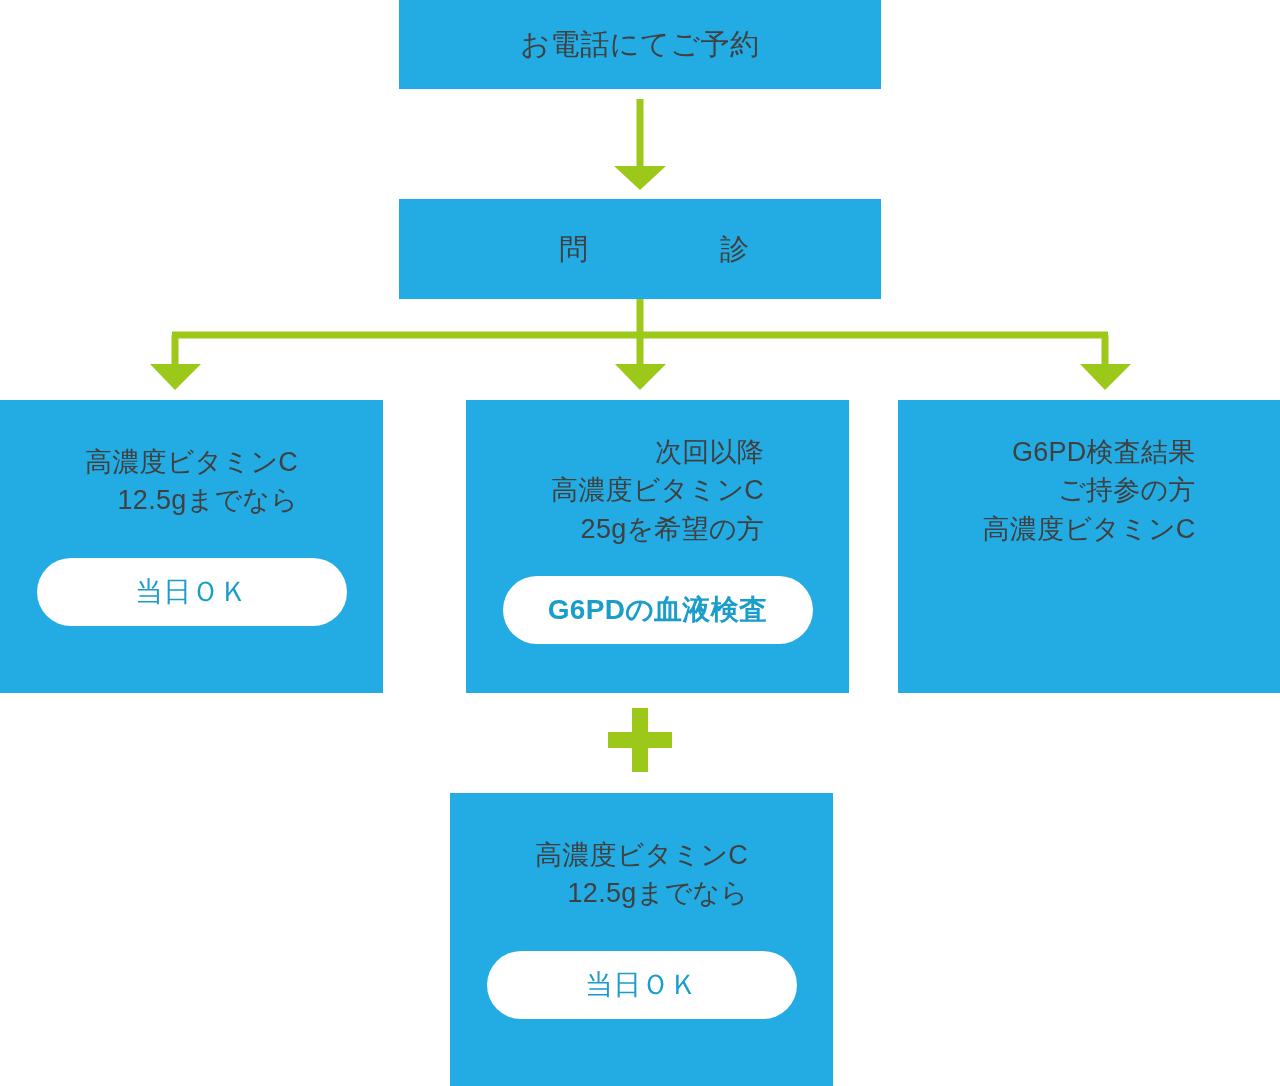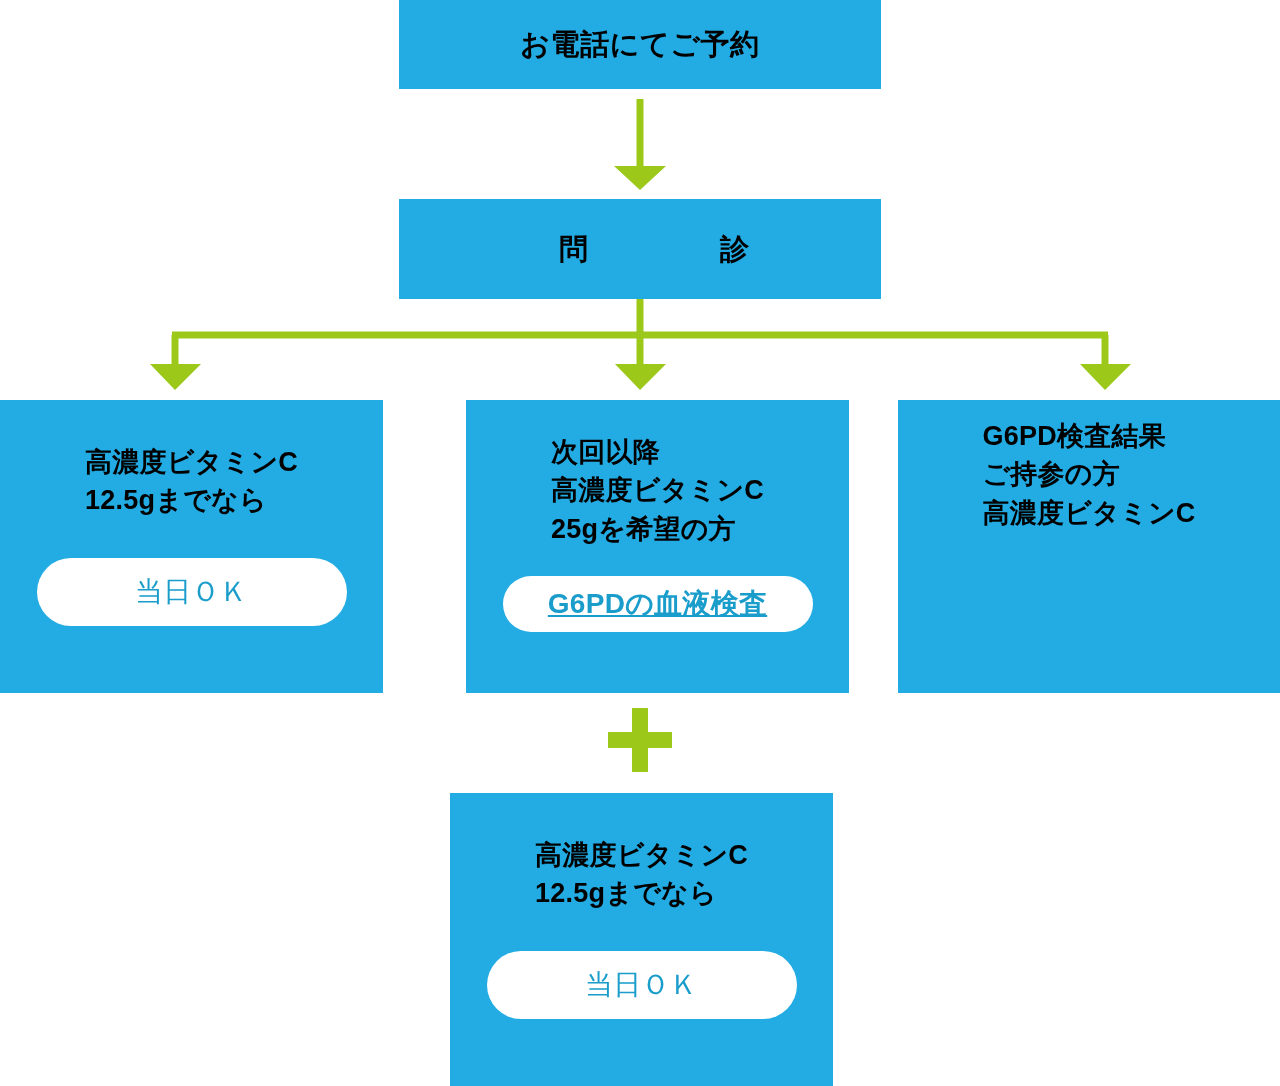--- a/index.html
+++ b/index.html
@@ -31,24 +31,24 @@
   
   .node {
     position: absolute;
     background: #23ace3;
     box-sizing: border-box;
     display: flex;
     flex-direction: column;
     align-items: center;
   }
   .node-title {
-    color: #000000;
-    text-align: left;
+    color: #404040;
+    text-align: right;
     white-space: pre-line;
-    font-weight: 700;
+    font-weight: 400;
   }
 
   
   .node.step {
     justify-content: center;
   }
   .node.step .node-title {
     font-size: 29px;
     line-height: 1.25;
     letter-spacing: 0.02em;
@@ -160,26 +160,26 @@
 12.5gまでなら</div>
     <div class="pill" style="margin-top:22px; width:310px; height:68px;">
       <span class="pill-label">当日ＯＫ</span>
     </div>
   </div>
 
   <div class="node option" style="left:466px; top:400px; width:383px; height:293px; padding-top:33px;">
     <div class="node-title">次回以降
 高濃度ビタミンC
 25gを希望の方</div>
-    <div class="pill bold" style="margin-top:12px; width:310px; height:56px;text-decoration:underline;">
+    <div class="pill bold" style="margin-top:12px; width:310px; height:68px;">
       <span class="pill-label">G6PDの血液検査</span>
     </div>
   </div>
 
-  <div class="node option" style="left:898px; top:400px; width:382px; height:293px; padding-top:17px;">
+  <div class="node option" style="left:898px; top:400px; width:382px; height:293px; padding-top:33px;">
     <div class="node-title">G6PD検査結果
 ご持参の方
 高濃度ビタミンC</div>
   </div>
 
   <div class="plus" style="left:608px; top:708px; width:64px; height:64px;" aria-hidden="true">
     <i class="bar-h"></i>
     <i class="bar-v"></i>
   </div>
 

